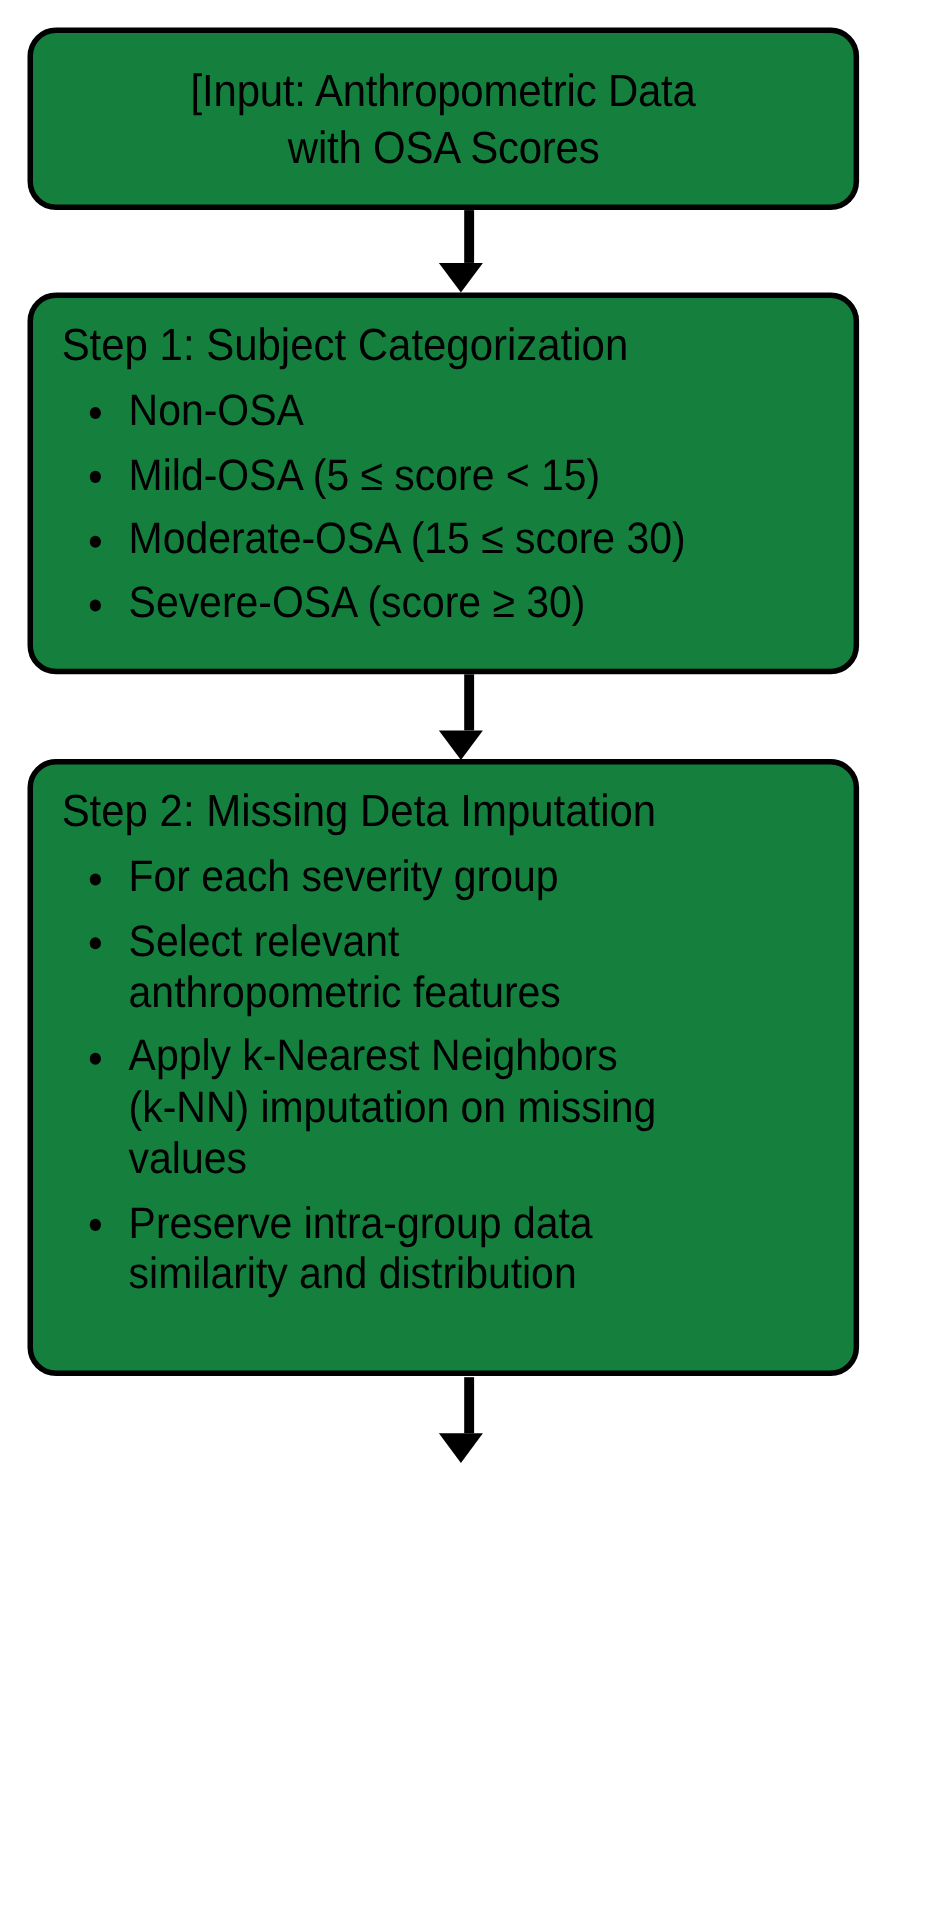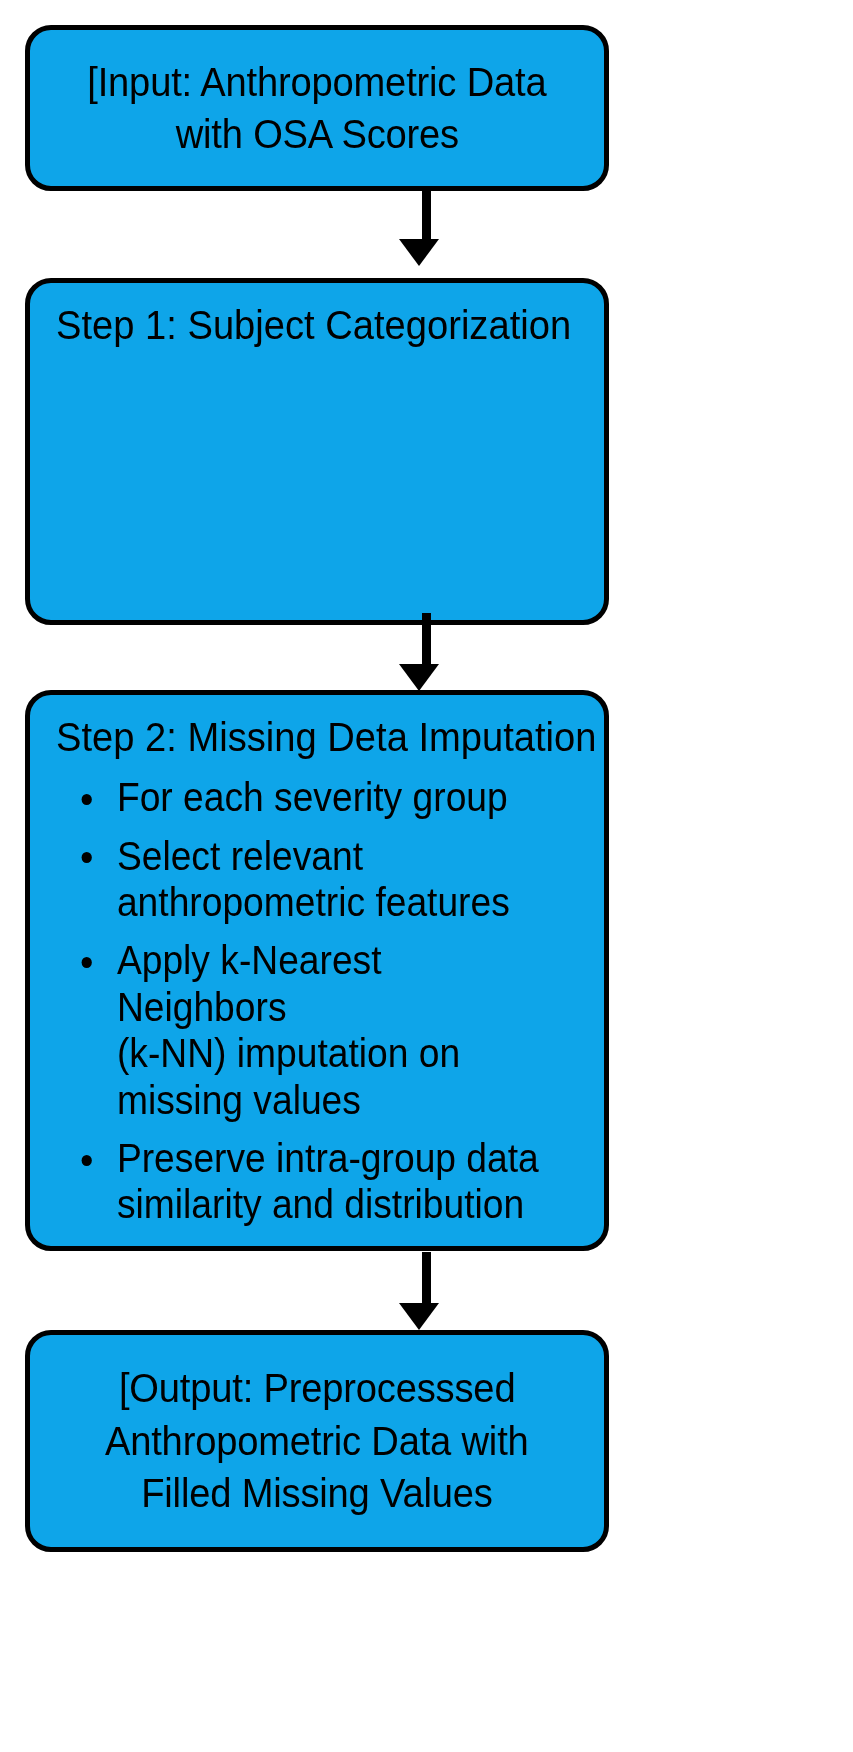--- a/index.html
+++ b/index.html
@@ -21,24 +21,24 @@
     width: 853px;
     height: 1752px;
     display: flex;
     flex-direction: column;
     align-items: center;
   }
 
   .node {
     position: absolute;
     left: 25px;
-    width: 584px;
+    width: 756px;
     border: 5px solid #000000;
     border-radius: 26px;
-    background: #0ea5e9;
+    background: #15803d;
   }
 
   
   .terminator {
     display: flex;
     flex-direction: column;
     align-items: center;
     justify-content: center;
     text-align: center;
   }
@@ -111,21 +111,21 @@
   }
   .arrow .stack {
     display: flex;
     flex-direction: column;
     align-items: center;
   }
 
   
   #node-input      { top: 25px;   height: 166px; }
   #arrow-1         { top: 191px;  height: 75px; }
-  #node-step1      { top: 266px;  height: 347px; margin-top: 12px; }
+  #node-step1      { top: 266px;  height: 347px; }
   #arrow-2         { top: 613px;  height: 78px; }
   #node-step2      { top: 690px;  height: 561px; }
   #arrow-3         { top: 1252px; height: 78px; }
   #node-output     { top: 1330px; height: 222px; }
 </style>
 </head>
 <body>
 
 <div id="flow">
 
@@ -136,20 +136,38 @@
 
   <div class="arrow" id="arrow-1">
     <div class="stack">
       <div class="shaft" style="height:48px"></div>
       <div class="head"></div>
     </div>
   </div>
 
   <div class="node process" id="node-step1">
     <div class="heading">Step 1: Subject Categorization</div>
+    <ul class="bullets">
+      <li>
+        <span class="bdot"></span>
+        <span class="blabel">Non-OSA</span>
+      </li>
+      <li>
+        <span class="bdot"></span>
+        <span class="blabel">Mild-OSA (5 ≤ score &lt; 15)</span>
+      </li>
+      <li>
+        <span class="bdot"></span>
+        <span class="blabel">Moderate-OSA (15 ≤ score  30)</span>
+      </li>
+      <li>
+        <span class="bdot"></span>
+        <span class="blabel">Severe-OSA (score ≥ 30)</span>
+      </li>
+    </ul>
   </div>
 
   <div class="arrow" id="arrow-2">
     <div class="stack">
       <div class="shaft" style="height:51px"></div>
       <div class="head"></div>
     </div>
   </div>
 
   <div class="node process" id="node-step2">
@@ -178,19 +196,14 @@
     </ul>
   </div>
 
   <div class="arrow" id="arrow-3">
     <div class="stack">
       <div class="shaft" style="height:51px"></div>
       <div class="head"></div>
     </div>
   </div>
 
-  <div class="node terminator" id="node-output">
-    <div class="line">[Output: Preprocesssed</div>
-    <div class="line">Anthropometric Data  with</div>
-    <div class="line">Filled Missing Values</div>
-  </div>
 
 </div>
 
 </body></html>

